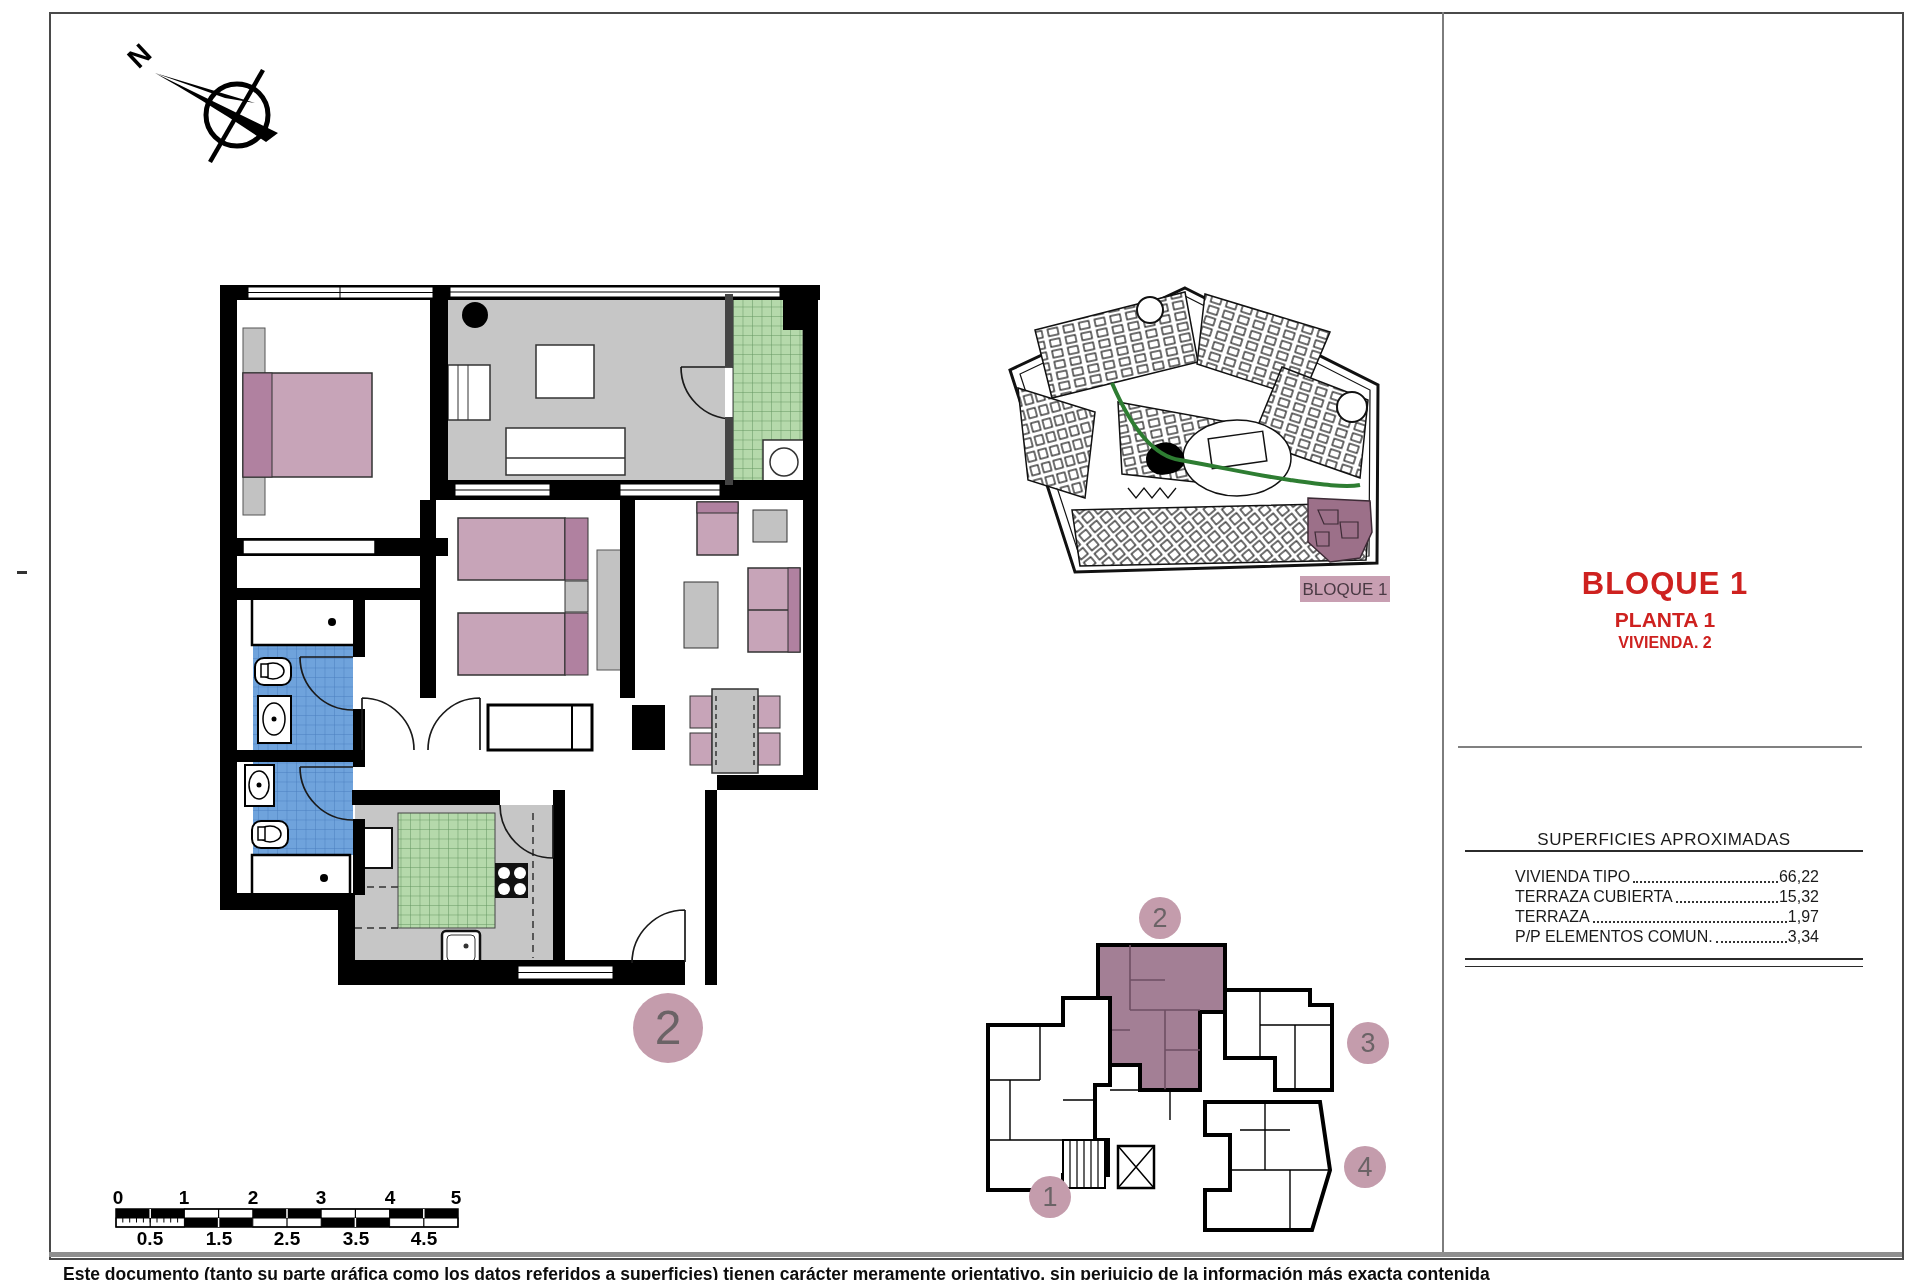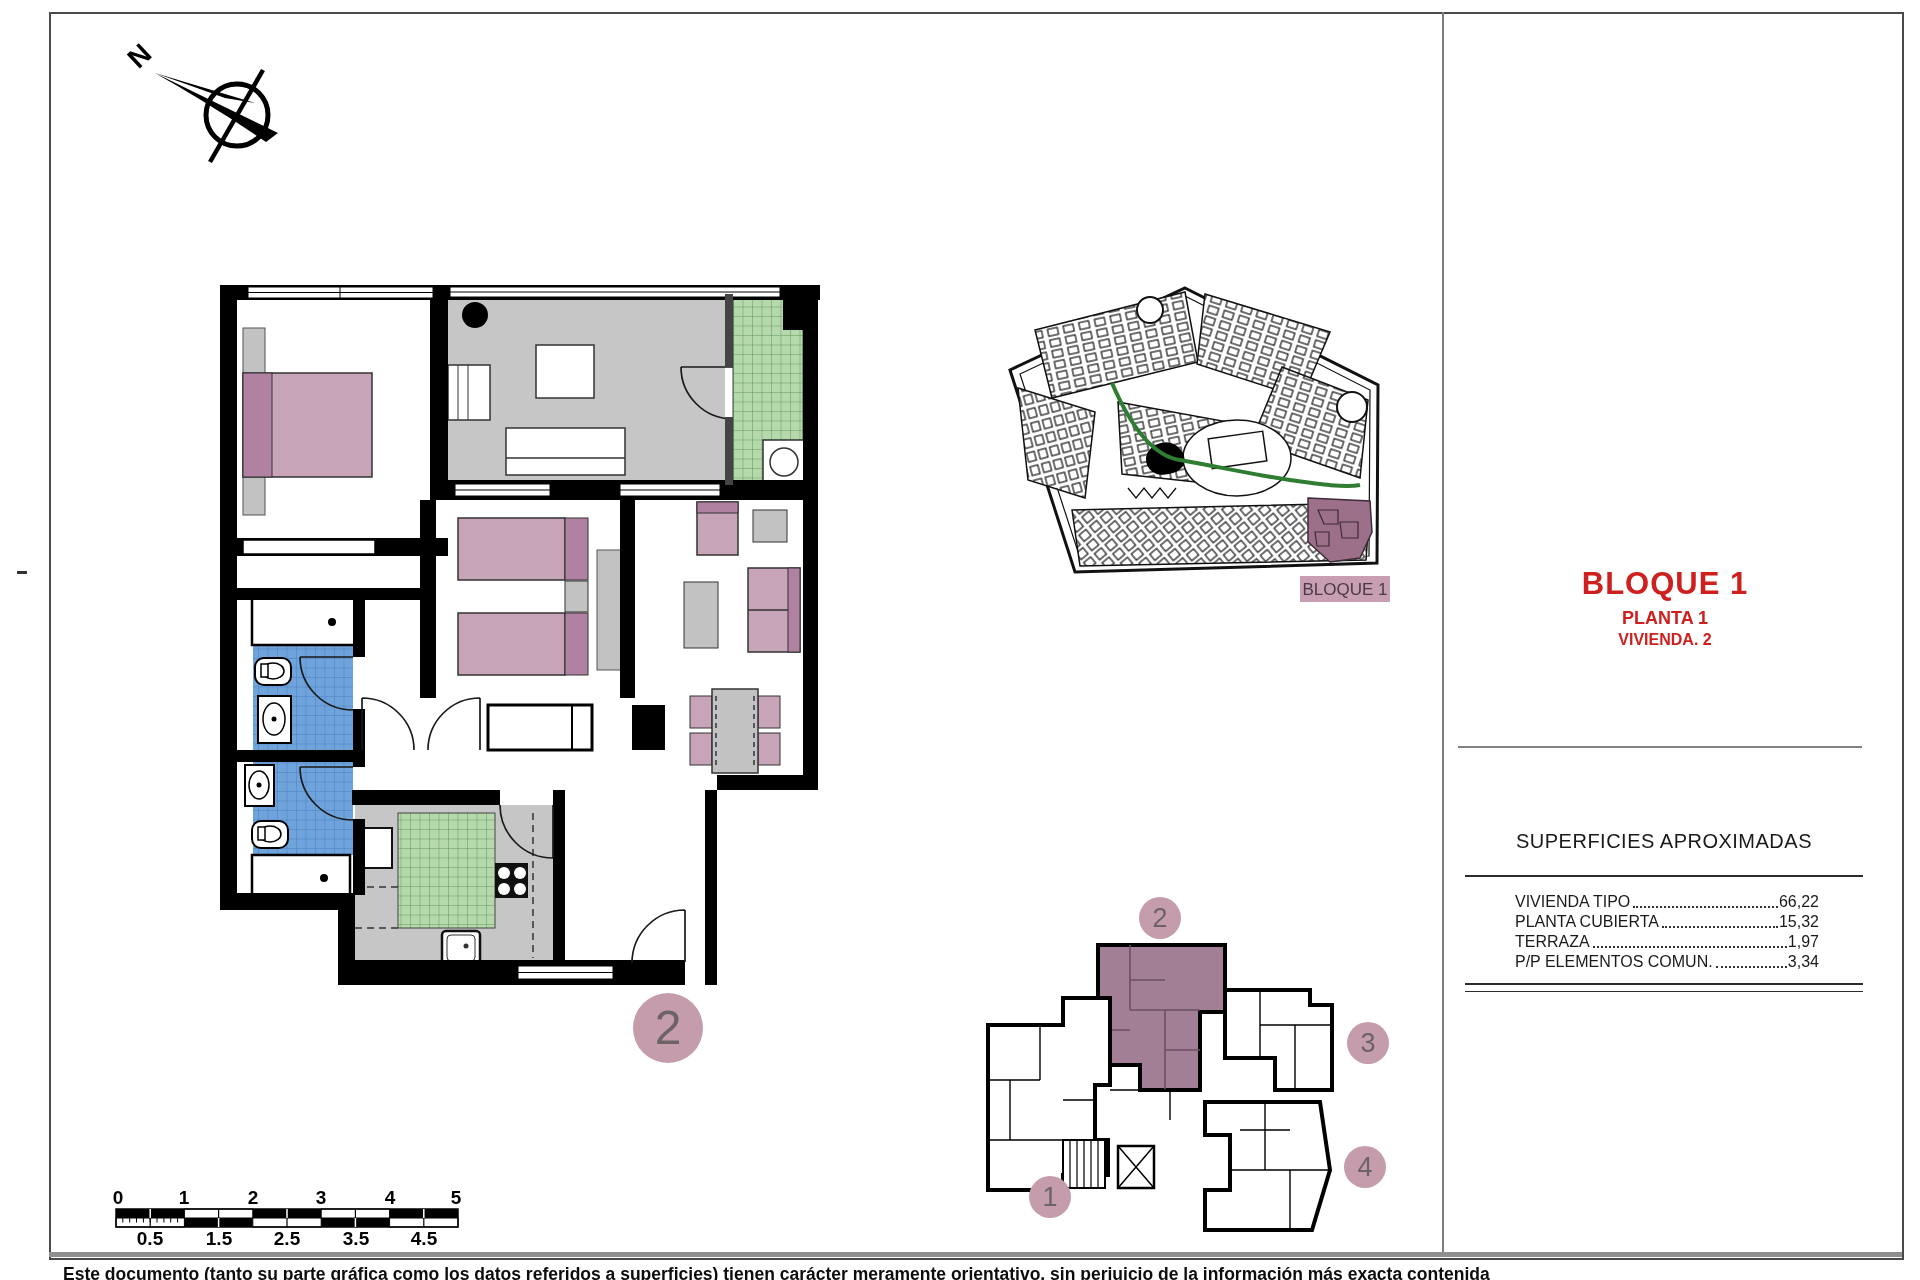--- a/index.html
+++ b/index.html
@@ -9,27 +9,27 @@
 
   
   #sheet-border{left:49px;top:12px;width:1851px;height:1244px;border:2px solid #4a4a4a;}
   #panel-divider{left:1442px;top:12px;width:2px;height:1244px;background:#7d7d7d;}
   #bottom-bar{left:49px;top:1252px;width:1853px;height:5px;background:#8f8f8f;}
   #left-dash{left:17px;top:571px;width:10px;height:3px;background:#333;}
 
   
   #title-block{left:1470px;top:566px;width:390px;text-align:center;color:#ce211f;}
   #title-block .big{font-size:31px;font-weight:bold;letter-spacing:1px;}
-  #title-block .small{font-size:18px;font-weight:bold;margin-top:6px;}
+  #title-block .small{font-size:21px;font-weight:bold;margin-top:6px;}
   #title-block .small2{font-size:16px;font-weight:bold;margin-top:2px;}
   #title-divider{left:1458px;top:746px;width:404px;height:2px;background:#808080;}
 
   
   #surfaces{left:1465px;top:830px;width:398px;font-size:16px;color:#1a1a1a;}
-  #surfaces .tbl-title{text-align:center;font-size:20px;letter-spacing:.5px;margin-bottom:22px;}
+  #surfaces .tbl-title{text-align:center;font-size:17px;letter-spacing:.5px;margin-bottom:0;}
   #surfaces .rule{height:2px;background:#2b2b2b;margin:0;}
   #surfaces .rows{padding:14px 44px 6px 50px;}
   #surfaces .row{display:flex;align-items:flex-end;height:20px;}
   #surfaces .leader{flex:1;border-bottom:2px dotted #333;margin:0 1px 3px 3px;}
   #surfaces .rule2{height:1.5px;background:#2b2b2b;margin-top:6px;}
   #surfaces .total-row{padding:12px 44px 8px 50px;}
 
   #disclaimer{left:63px;top:1264px;width:1800px;font-size:17.5px;font-weight:bold;
               white-space:nowrap;color:#0d0d0d;}
 
@@ -336,21 +336,21 @@
 <div class="abs" id="surfaces">
   <div class="tbl-title">SUPERFICIES APROXIMADAS</div>
   <div class="rule"></div>
   <div class="rows">
     <div class="row">
       <span>VIVIENDA TIPO</span>
       <span class="leader"></span>
       <span>66,22</span>
     </div>
     <div class="row">
-      <span>PLANTA CUBIERTA</span>
+      <span>TERRAZA CUBIERTA</span>
       <span class="leader"></span>
       <span>15,32</span>
     </div>
     <div class="row">
       <span>TERRAZA</span>
       <span class="leader"></span>
       <span>1,97</span>
     </div>
     <div class="row">
       <span>P/P ELEMENTOS COMUN.</span>

